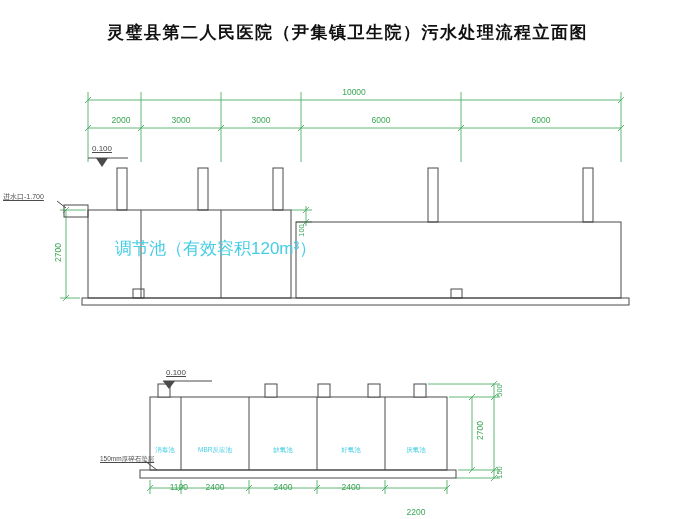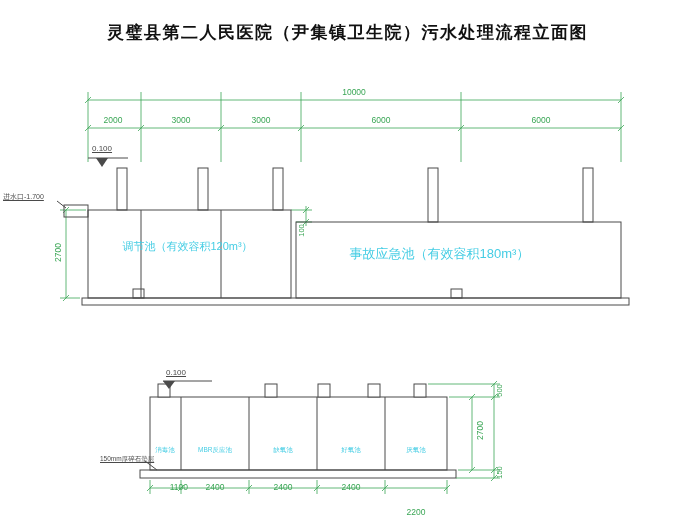--- a/index.html
+++ b/index.html
@@ -82,34 +82,33 @@
       <path d="M472,397V470 M449,397H500 M458,470H500"></path>
       <path d="M469,400L475,394 M469,473L475,467"></path>
       <path d="M494,384V478 M428,384H500 M456,478H500"></path>
       <path d="M491,387L497,381 M491,400L497,394 M491,473L497,467 M491,481L497,475"></path>
     </g>
   </svg>
 
   <div class="t title" style="left:0;top:24px;">灵璧县第二人民医院（尹集镇卫生院）污水处理流程立面图</div>
 
   <div class="t green f8 ctr" style="left:314px;top:88px;width:80px;">10000</div>
-  <div class="t green f8 ctr" style="left:88px;top:116px;width:50px;">2000</div>
+  <div class="t green f8 ctr" style="left:96px;top:116px;width:50px;">2000</div>
   <div class="t green f8 ctr" style="left:156px;top:116px;width:50px;">3000</div>
   <div class="t green f8 ctr" style="left:236px;top:116px;width:50px;">3000</div>
   <div class="t green f8 ctr" style="left:356px;top:116px;width:50px;">6000</div>
   <div class="t green f8 ctr" style="left:516px;top:116px;width:50px;">6000</div>
 
   <div class="t dark" style="left:92px;top:145px;font-size:8px;">0.100</div>
   <div class="t dark" style="left:3px;top:193px;font-size:7px;">进水口-1.700</div>
 
   <div class="t green f8 ctr rot" style="left:43px;top:248px;width:30px;height:9px;">2700</div>
   <div class="t green f7 ctr rot" style="left:291px;top:226px;width:22px;height:9px;">100</div>
 
-  <div class="t cyan ctr" style="left:100px;top:240px;width:175px;font-size:11px;">调节池（有效容积120m³）</div>
-  <div class="t cyan ctr" style="left:332px;top:247px;width:215px;font-size:13px;">事故应急池（有效容积180m³）</div>
+  <div class="t cyan ctr" style="left:115px;top:240px;width:175px;font-size:17px;">调节池（有效容积120m³）</div>
 
   <div class="t dark" style="left:166px;top:369px;font-size:8px;">0.100</div>
 
   <div class="t cyan f6 ctr" style="left:140px;top:446px;width:50px;">消毒池</div>
   <div class="t cyan f6 ctr" style="left:190px;top:446px;width:50px;">MBR反应池</div>
   <div class="t cyan f6 ctr" style="left:258px;top:446px;width:50px;">缺氧池</div>
   <div class="t cyan f6 ctr" style="left:326px;top:446px;width:50px;">好氧池</div>
   <div class="t cyan f6 ctr" style="left:391px;top:446px;width:50px;">厌氧池</div>
 
   <div class="t dark f6" style="left:100px;top:455px;">150mm厚碎石垫层</div>

